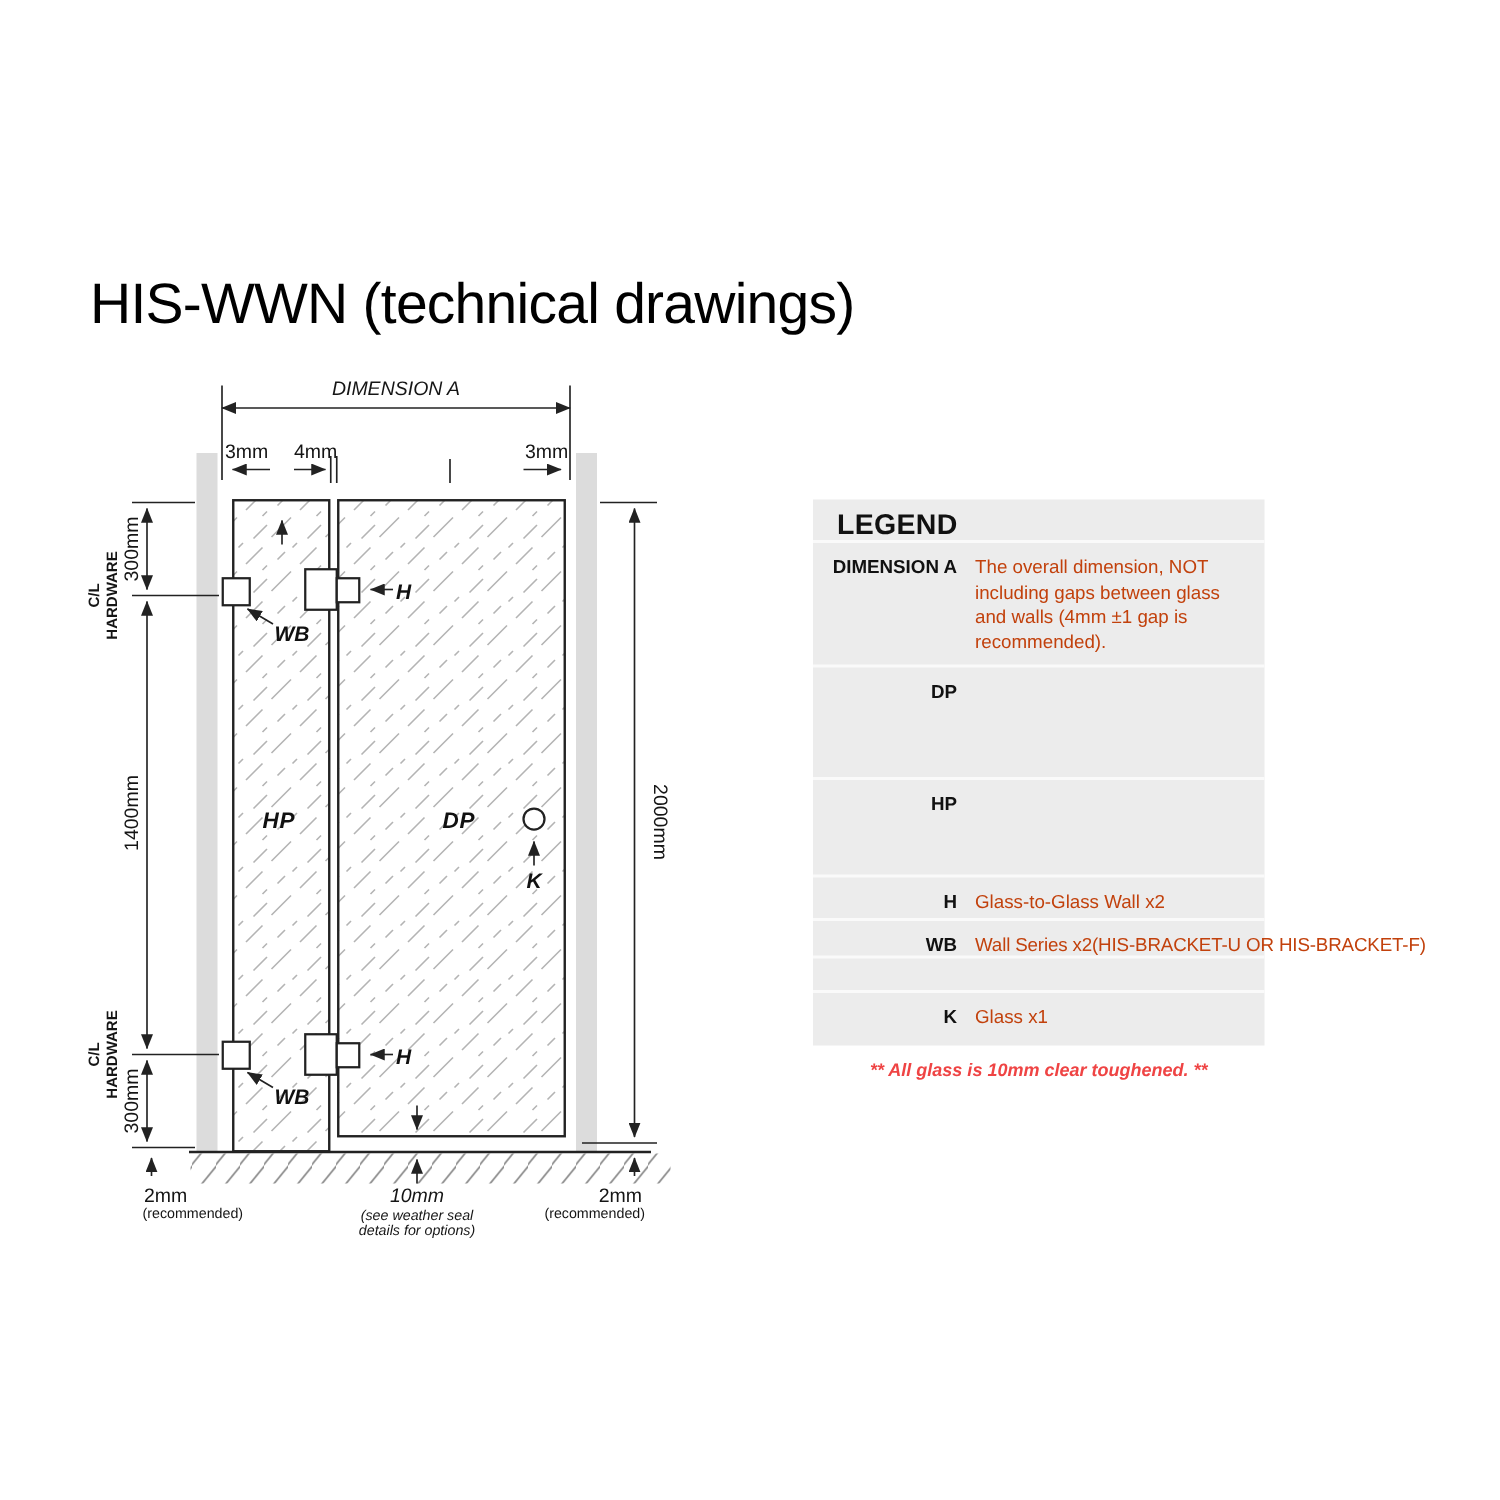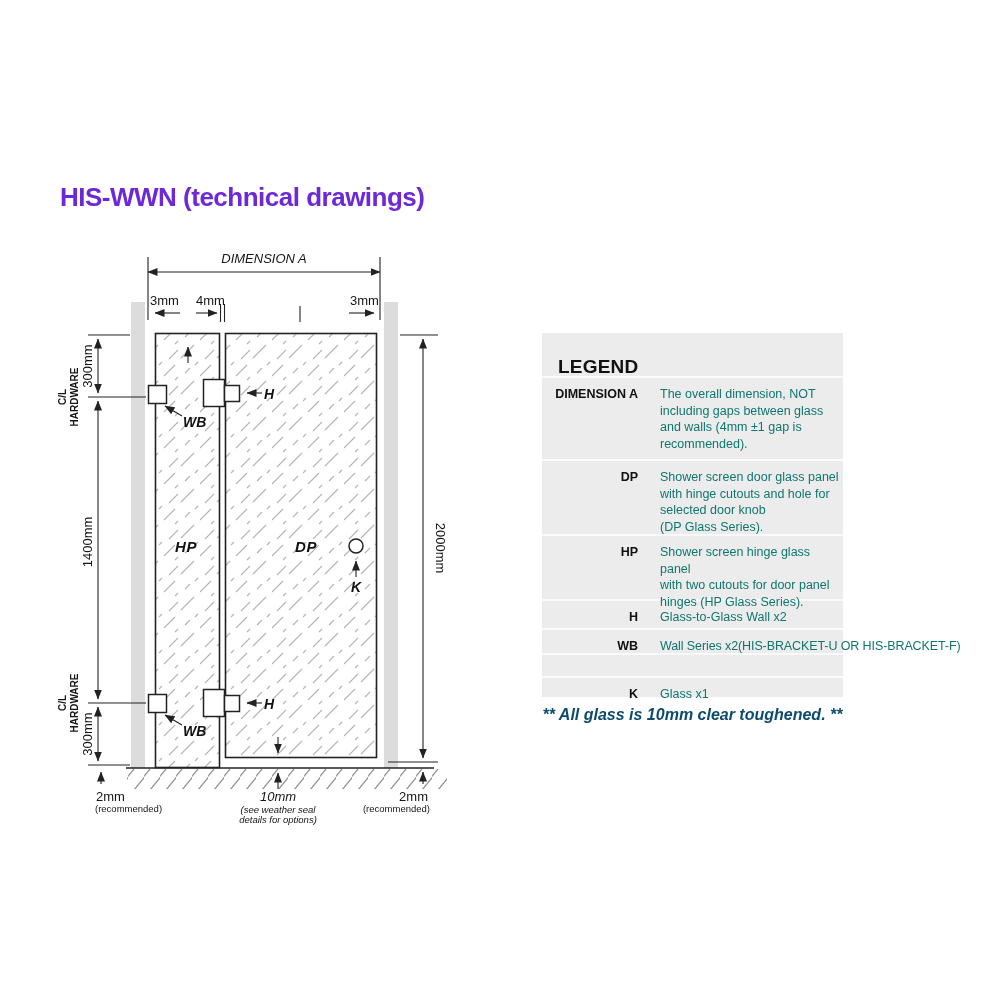--- a/index.html
+++ b/index.html
@@ -2,66 +2,66 @@
 <html><head>
 <meta charset="utf-8">
 <style>
   html,body{margin:0;padding:0;}
   body{
     width:1000px;height:1000px;background:#ffffff;position:relative;
     font-family:"Liberation Sans",sans-serif;color:#1a1a1a;overflow:hidden;
   }
   .page-title{
     position:absolute;left:60px;top:182px;margin:0;
-    font-size:26px;font-weight:700;letter-spacing:-0.5px;color:#6d28d9;
+    font-size:38px;font-weight:400;letter-spacing:-0.5px;color:#000000;
     white-space:nowrap;
   }
   svg.drawing{position:absolute;left:55px;top:245px;width:410px;height:595px;}
   svg .dline{stroke:#222;stroke-width:1.1;fill:none;}
   svg .gline{stroke:#222;stroke-width:1.6;}
   svg .dim{font-family:"Liberation Sans",sans-serif;font-size:13px;fill:#151515;}
   svg .dimi{font-style:italic;}
   svg .small{font-size:9.5px;}
   svg .smalli{font-size:9.5px;font-style:italic;}
   svg .rot{font-family:"Liberation Sans",sans-serif;font-size:13px;fill:#151515;}
   svg .clh{font-family:"Liberation Sans",sans-serif;font-size:10px;font-weight:600;fill:#151515;}
   svg .lbl{font-family:"Liberation Sans",sans-serif;font-size:14px;font-weight:700;font-style:italic;fill:#111;}
   svg .plbl{font-family:"Liberation Sans",sans-serif;font-size:15px;font-weight:700;font-style:italic;fill:#111;letter-spacing:.5px;}
 
   .legend{
     position:absolute;left:542px;top:333px;width:301px;height:364px;
     background:#ececec;box-sizing:border-box;
   }
   .legend-heading{
     height:27px;box-sizing:border-box;padding:8px 0 0 16px;
-    font-size:19px;font-weight:700;letter-spacing:.2px;color:#111;line-height:19px;margin-top:16px;
+    font-size:19px;font-weight:700;letter-spacing:.2px;color:#111;line-height:19px;
   }
   .legend-row{
     display:flex;box-sizing:border-box;border-top:2px solid #fafafa;
     padding-top:8px;align-items:flex-start;
   }
   .legend-label{
     width:96px;flex:0 0 96px;text-align:right;font-weight:700;
     font-size:12.5px;line-height:16.5px;color:#111;
   }
   .legend-desc{
-    margin-left:22px;width:192px;font-size:12.5px;line-height:16.5px;
-    color:#0f766e;white-space:pre-line;
+    margin-left:12px;width:192px;font-size:12.5px;line-height:16.5px;
+    color:#c2410c;white-space:pre-line;
   }
   .row-dima{height:83px;}
   .row-dp{height:75px;}
   .row-hp{height:65px;}
   .row-h{height:29px;}
   .row-wb{height:25px;}
   .row-wb .legend-desc{white-space:nowrap;letter-spacing:-0.1px;}
   .row-empty{height:23px;}
   .row-k{height:37px;}
   .legend-footnote{
     position:absolute;left:542px;top:706px;width:301px;text-align:center;
-    font-size:16px;font-style:italic;font-weight:600;color:#0c4a6e;
+    font-size:12px;font-style:italic;font-weight:600;color:#ef4444;
   }
 </style>
 </head>
 <body>
 
 <h1 class="page-title">HIS-WWN (technical drawings)</h1>
 
 <svg class="drawing" viewBox="55 245 410 595" xmlns="http://www.w3.org/2000/svg">
   <defs>
     <marker id="ah" viewBox="0 0 10 8" markerWidth="10" markerHeight="8" refX="9.5" refY="4" orient="auto-start-reverse" markerUnits="userSpaceOnUse">
@@ -186,30 +186,23 @@
 
   <div class="legend-row row-dima">
     <div class="legend-label">DIMENSION A</div>
     <div class="legend-desc">The overall dimension, NOT
 including gaps between glass
 and walls (4mm ±1 gap is
 recommended).</div>
   </div>
   <div class="legend-row row-dp">
     <div class="legend-label">DP</div>
-    <div class="legend-desc">Shower screen door glass panel
-with hinge cutouts and hole for
-selected door knob
-(DP Glass Series).</div>
   </div>
   <div class="legend-row row-hp">
     <div class="legend-label">HP</div>
-    <div class="legend-desc">Shower screen hinge glass panel
-with two cutouts for door panel
-hinges (HP Glass Series).</div>
   </div>
   <div class="legend-row row-h">
     <div class="legend-label">H</div>
     <div class="legend-desc">Glass-to-Glass Wall x2</div>
   </div>
   <div class="legend-row row-wb">
     <div class="legend-label">WB</div>
     <div class="legend-desc">Wall Series x2(HIS-BRACKET-U OR HIS-BRACKET-F)</div>
   </div>
   <div class="legend-row row-empty">

